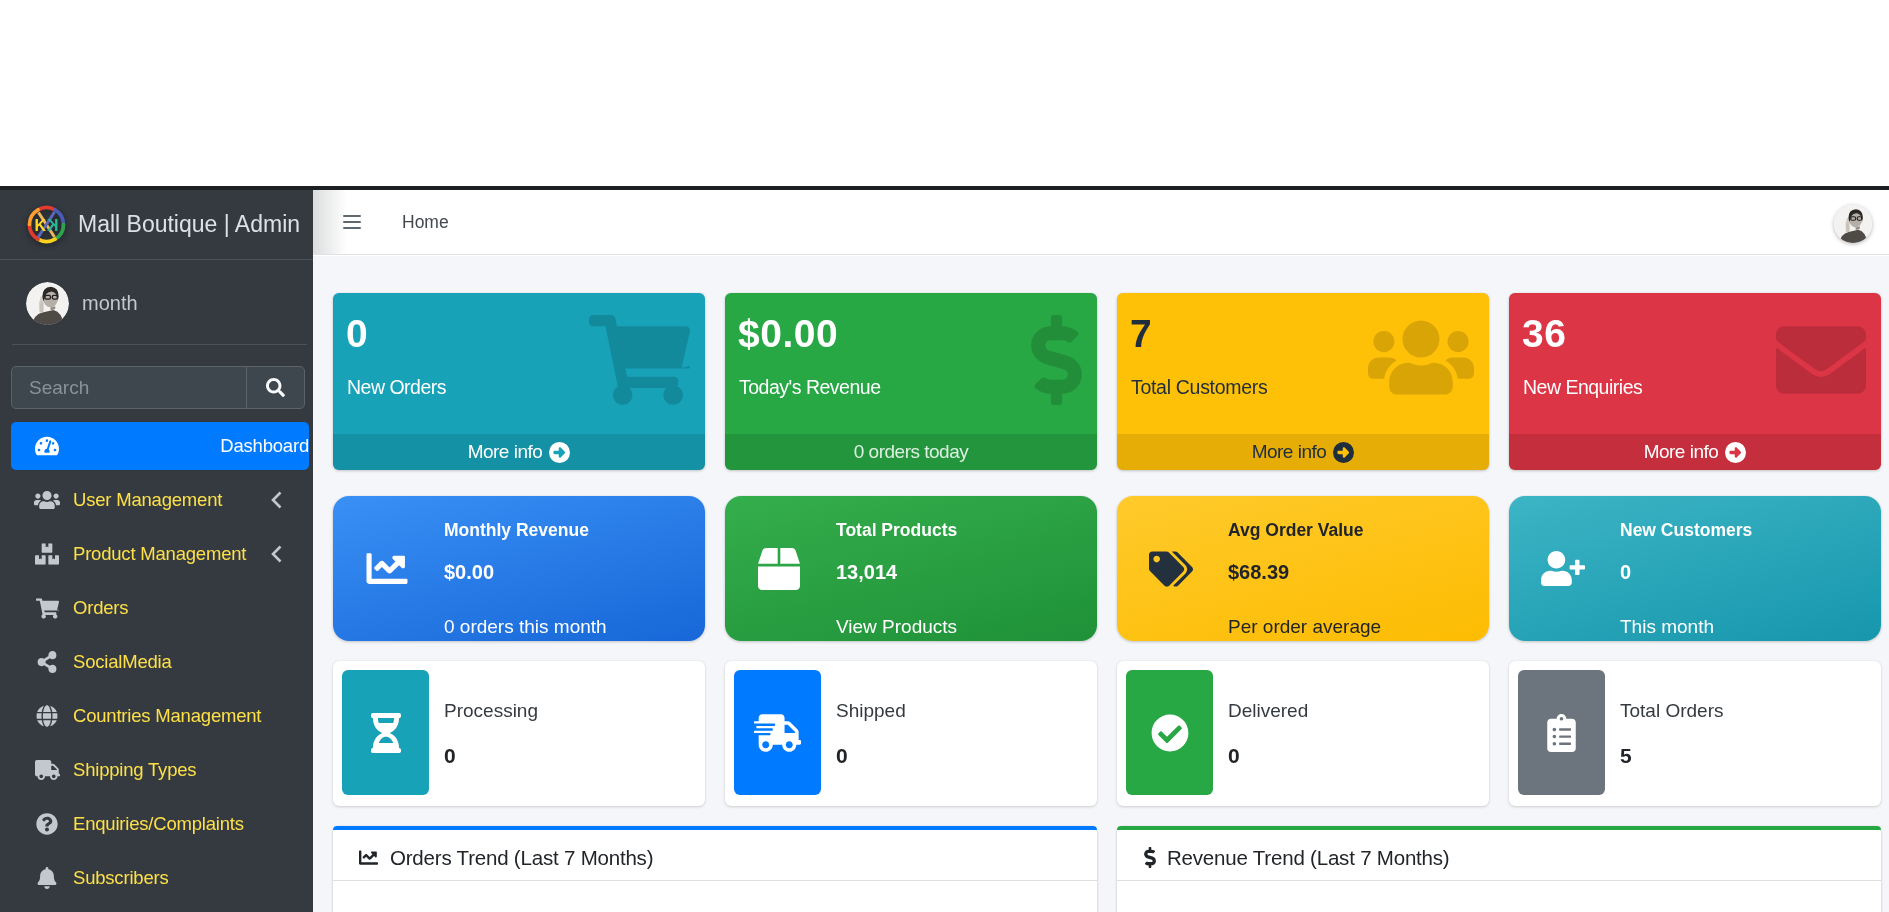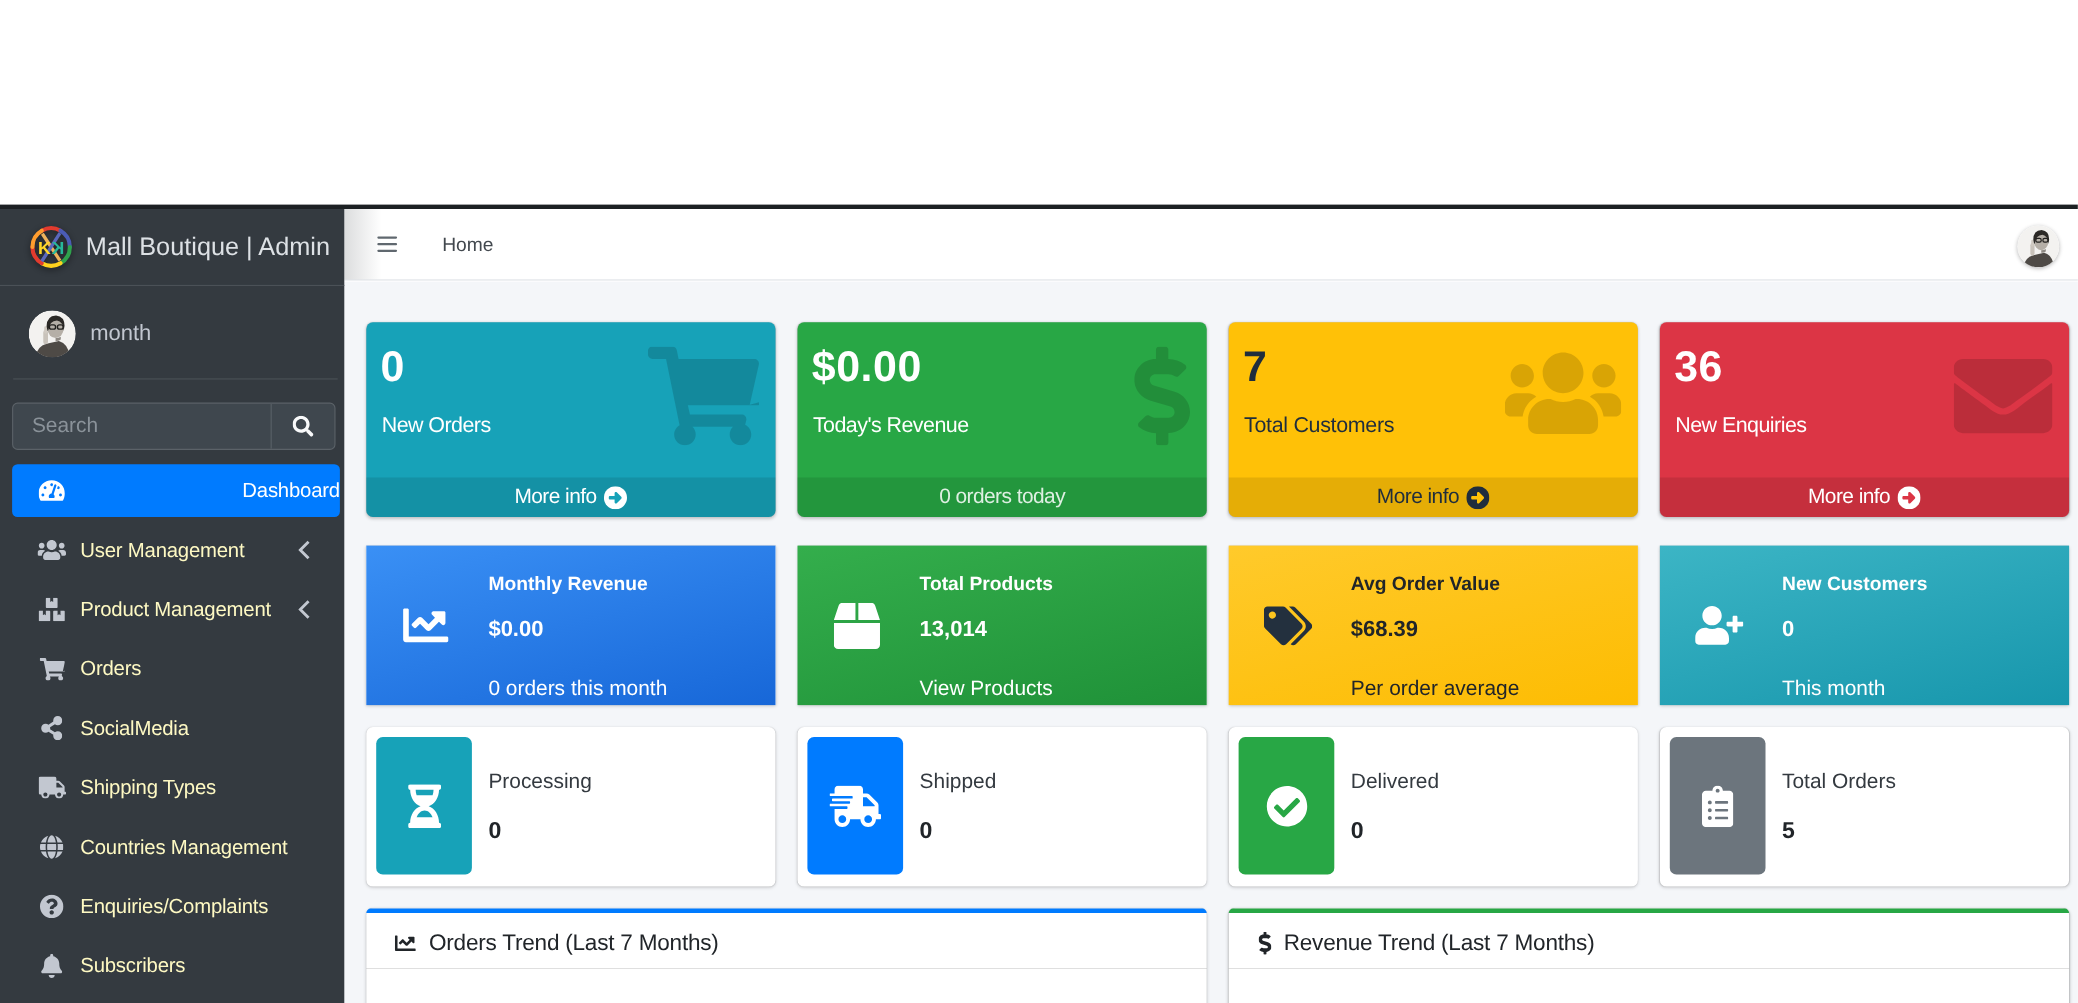--- a/index.html
+++ b/index.html
@@ -20,21 +20,21 @@
 #userpanel .av { width:43px; height:43px; border-radius:50%; overflow:hidden; }
 #userpanel .uname { color:#c2c7d0; font-size:20px; margin-left:13px; }
 #usep { left:12px; top:154px; width:295px; height:1px; background:#4b5157; }
 #searchbox { left:11px; top:176px; width:294px; height:43px; border:1px solid #5b6268;
   border-radius:5px; display:flex; background:#3f474e; overflow:hidden; }
 #searchbox .sin { flex:1 1 auto; color:#8a9299; font-size:19px; padding-left:17px;
   display:flex; align-items:center; border-right:1px solid #5b6268; }
 #searchbox .sbtn { flex:0 0 57px; display:flex; align-items:center; justify-content:center; }
 #menu { left:11px; top:232px; width:298px; }
 .nitem { height:48px; margin-bottom:6px; border-radius:5px; display:flex; align-items:center;
-  color:#fef9c3; font-size:18.5px; position:relative; }
+  color:#fde047; font-size:18.5px; position:relative; }
 .nitem.active { background:#007bff; color:#fff;justify-content:space-between; }
 .nitem .nico { width:26px; height:24px; margin-left:23px; display:flex; align-items:center; justify-content:center; }
 .nitem .ntxt { margin-left:13px; white-space:nowrap; letter-spacing:-0.2px; }
 .nitem .chev { position:absolute; right:27px; top:15px; }
 
 
 #navbar { left:313px; top:190px; width:1576px; height:65px; background:#fff;
   border-bottom:1px solid #dee2e6; }
 #burger { left:30px; top:25px; width:18px; height:15px; }
 #burger div { height:2.4px; background:#60686f; border-radius:1px; margin-bottom:3.6px; }
@@ -53,21 +53,21 @@
 .sbox .lbl { position:absolute; left:14px; top:82px; font-size:19.5px; letter-spacing:-0.5px; line-height:24px; }
 .sbox .bico { position:absolute; top:22px; right:15px; }
 .sbox .bico svg { fill:rgba(0,0,0,.15); }
 .sbox .sfoot { position:absolute; left:0; bottom:0; width:100%; height:36px;
   background:rgba(0,0,0,.1); border-radius:0 0 6px 6px; display:flex; align-items:center;
   justify-content:center; font-size:19px; letter-spacing:-0.5px; padding-top:0; }
 .sbox .sfoot svg { margin-left:7px; }
 .sbox.dark { color:#1f2d3d; }
 
 
-.gbox { position:absolute; width:372px; height:145px; border-radius:0;
+.gbox { position:absolute; width:372px; height:145px; border-radius:16px;
   box-shadow:0 0 1px rgba(0,0,0,.125),0 1px 3px rgba(0,0,0,.2); color:#fff; }
 .gbox .gico { position:absolute; left:32px; top:0; height:145px; width:44px;
   display:flex; align-items:center; justify-content:center; }
 .gbox .t1 { position:absolute; left:111px; top:23px; font-size:17.5px; font-weight:700; line-height:22px; }
 .gbox .t2 { position:absolute; left:111px; top:63.5px; font-size:20px; font-weight:700; line-height:24px; }
 .gbox .t3 { position:absolute; left:111px; top:99px; font-size:19px; line-height:23px;margin-top:20px; }
 .gbox.dark { color:#212529; }
 
 
 .wcard { position:absolute; width:372px; height:145px; border-radius:6px; background:#fff;
@@ -254,33 +254,33 @@
     <div class="nitem">
         <span class="nico">
           <svg width="20" height="22" viewBox="0 0 448 512">
             <use href="#i-share" fill="#c2c7d0"></use>
           </svg>
         </span>
         <span class="ntxt">SocialMedia</span>
       </div>
     <div class="nitem">
         <span class="nico">
+          <svg width="22" height="22" viewBox="0 0 496 512">
+            <use href="#i-globe" fill="#c2c7d0"></use>
+          </svg>
+        </span>
+        <span class="ntxt">Countries Management</span>
+      </div>
+    <div class="nitem">
+        <span class="nico">
           <svg width="25" height="22" viewBox="0 0 640 512">
             <use href="#i-truck" fill="#c2c7d0"></use>
           </svg>
         </span>
         <span class="ntxt">Shipping Types</span>
-      </div>
-    <div class="nitem">
-        <span class="nico">
-          <svg width="22" height="22" viewBox="0 0 496 512">
-            <use href="#i-globe" fill="#c2c7d0"></use>
-          </svg>
-        </span>
-        <span class="ntxt">Countries Management</span>
       </div>
     <div class="nitem">
         <span class="nico">
           <svg width="22" height="22" viewBox="0 0 512 512">
             <use href="#i-quest" fill="#c2c7d0"></use>
           </svg>
         </span>
         <span class="ntxt">Enquiries/Complaints</span>
       </div>
     <div class="nitem">

